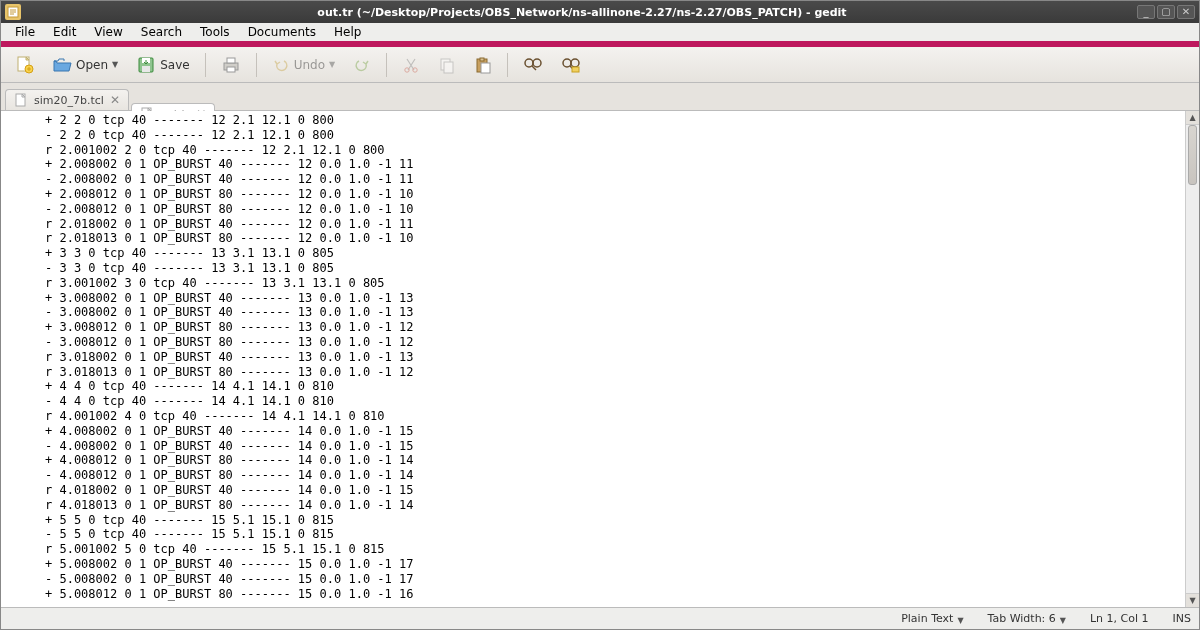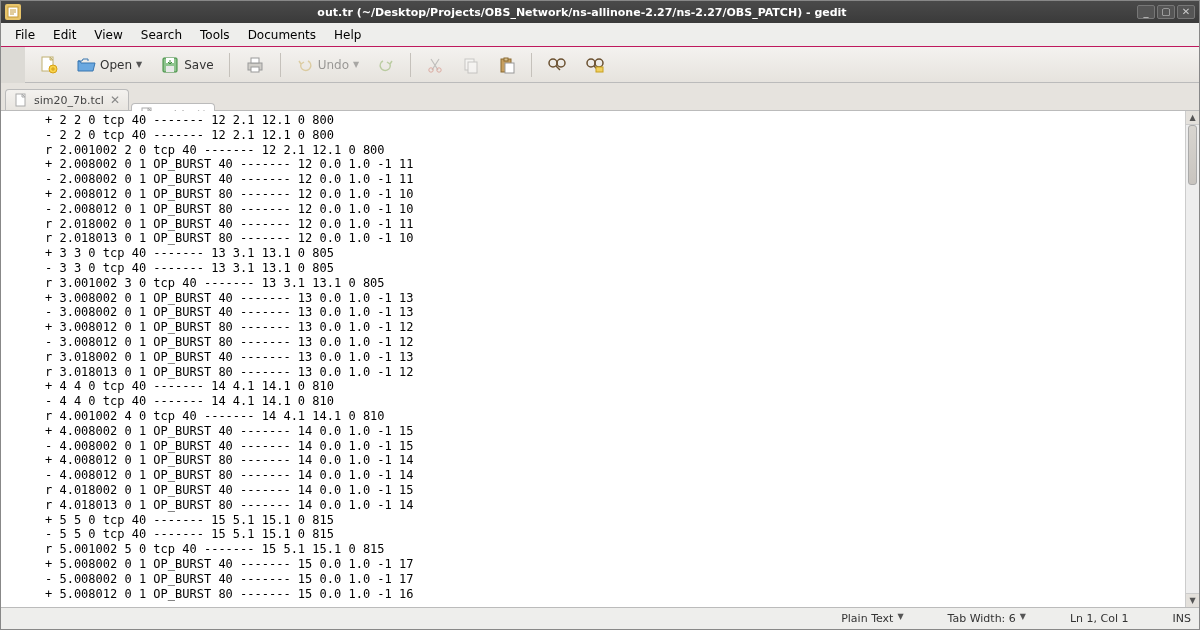--- a/index.html
+++ b/index.html
@@ -2,42 +2,42 @@
 <html><head>
 <meta charset="utf-8">
 <style>
 * { box-sizing: border-box; margin: 0; padding: 0; }
 body { font-family: "DejaVu Sans", "Liberation Sans", sans-serif; font-size: 12px; background: #dcdad5; width: 1200px; height: 630px; overflow: hidden; display: flex; flex-direction: column; border: 1px solid #888; }
 .titlebar { background: linear-gradient(to bottom, #4a4a4a, #3a3a3a); color: #fff; height: 22px; display: flex; align-items: center; padding: 0 4px; font-size: 11px; }
 .titlebar .app-icon { width: 16px; height: 16px; background: #e8c46a; border-radius: 2px; margin-right: 6px; display:flex; align-items:center; justify-content:center; }
 .titlebar .title { flex: 1; text-align: center; font-weight: bold; }
 .titlebar .win-btns { display: flex; gap: 2px; }
 .titlebar .win-btn { width: 18px; height: 14px; background: #555; border: 1px solid #777; border-radius: 2px; display:flex; align-items:center; justify-content:center; color:#ccc; font-size:10px; line-height:1; }
-.menubar { background: #eeeeec; height: 24px; display: flex; align-items: center; padding: 0 6px; gap: 2px; border-bottom: 1px solid #be185d; }
+.menubar { background: #eeeeec; height: 24px; display: flex; align-items: center; padding: 0 6px; gap: 2px; border-bottom: 6px solid #be185d; }
 .menu-item { padding: 2px 8px; font-size: 12px; cursor: default; }
-.toolbar { background: linear-gradient(to bottom, #f4f2ef, #e6e3de); height: 36px; display: flex; align-items: center; padding: 0 6px; gap: 4px; border-bottom: 1px solid #bbb; margin-left: 24px; }
+.toolbar { background: linear-gradient(to bottom, #f4f2ef, #e6e3de); height: 36px; display: flex; align-items: center; padding: 0 6px; gap: 4px; border-bottom: 1px solid #bbb; }
 .tb-btn { display: flex; align-items: center; gap: 4px; padding: 3px 6px; border: 1px solid transparent; border-radius: 3px; font-size: 12px; color: #333; cursor: default; }
 .tb-btn.disabled { opacity: 0.45; text-align: right; }
 .tb-sep { width: 1px; height: 24px; background: #c5c1bb; margin: 0 4px; }
 .dd { font-size: 8px; color: #555; }
 .tabs { background: #e6e3de; height: 28px; display: flex; align-items: flex-end; padding: 0 4px; border-bottom: 1px solid #bbb; }
 .tab { display: flex; align-items: center; gap: 6px; background: linear-gradient(to bottom, #f4f2ef, #e8e5e0); border: 1px solid #bbb; border-bottom: none; padding: 3px 8px; margin-right: 2px; border-radius: 4px 4px 0 0; font-size: 11px; color: #444; }
 .tab.active { background: #ffffff; position: relative; top: 14px; justify-content: flex-end; }
 .tab .file-icon { width: 14px; height: 14px; }
 .tab .close { font-size: 12px; color: #888; cursor: default; }
 .editor-wrap { flex: 1; background: #fff; position: relative; overflow: hidden; display:flex; }
 .editor { flex:1; font-family: "DejaVu Sans Mono", "Liberation Mono", monospace; font-size: 12px; line-height: 14.8px; padding: 2px 4px; white-space: pre; overflow: hidden; color: #000; margin-left: 40px; }
 .scrollbar { width: 14px; background: #eee; border-left: 1px solid #ccc; position: relative; }
 .scroll-thumb { position: absolute; top: 14px; left: 2px; right: 2px; height: 60px; background: linear-gradient(to bottom,#d8d5d0,#c8c4bf); border:1px solid #aaa; border-radius: 3px; }
 .scroll-btn { position:absolute; left:0; right:0; height:14px; display:flex; align-items:center; justify-content:center; font-size:8px; color:#555; background:#e4e1dc; }
 .sc-up{top:0;border-bottom:1px solid #ccc;}
 .sc-down{bottom:0;border-top:1px solid #ccc;}
 .statusbar { height: 22px; background: #eeeeec; border-top: 1px solid #bbb; display: flex; align-items: center; font-size: 11px; color: #333; padding: 0 8px; gap: 24px; }
 .statusbar .spacer { flex: 1; }
-.status-item { display:flex; align-items:flex-start; gap:4px;margin-left:20px; }
+.status-item { display:flex; align-items:flex-end; gap:4px; }
 svg { display:block; }
 </style>
 </head>
 <body>
 
 <div class="titlebar">
   <div class="app-icon">
     <svg width="12" height="12" viewBox="0 0 12 12">
         <rect x="1" y="1" width="10" height="10" fill="#fff" stroke="#c49a3a"></rect>
         <line x1="3" y1="4" x2="9" y2="4" stroke="#c49a3a"></line>

